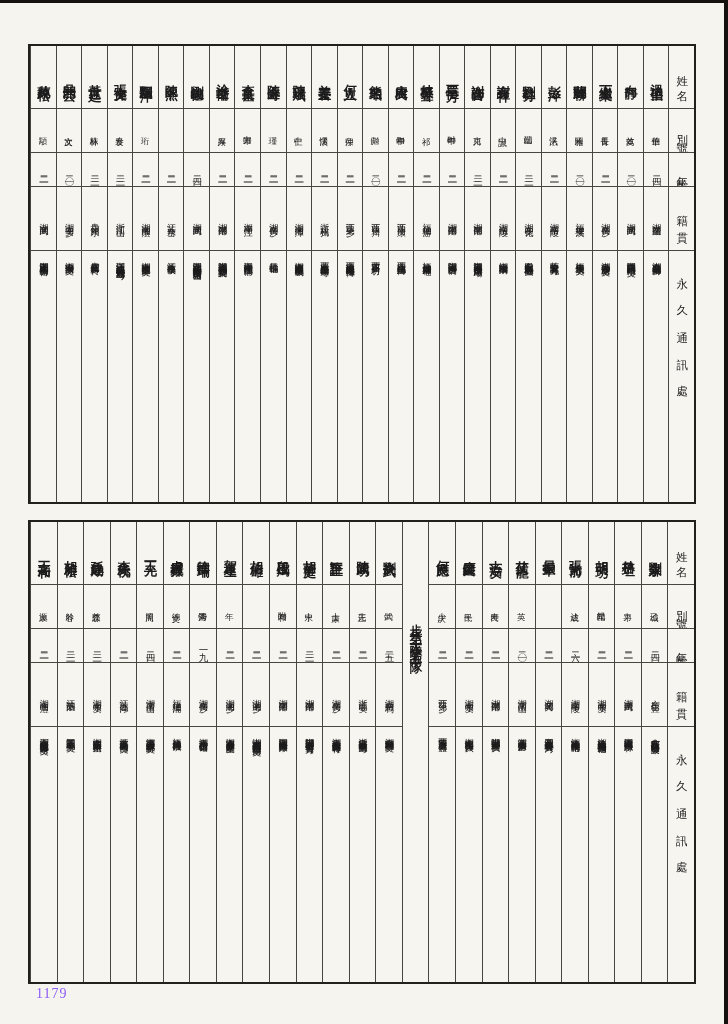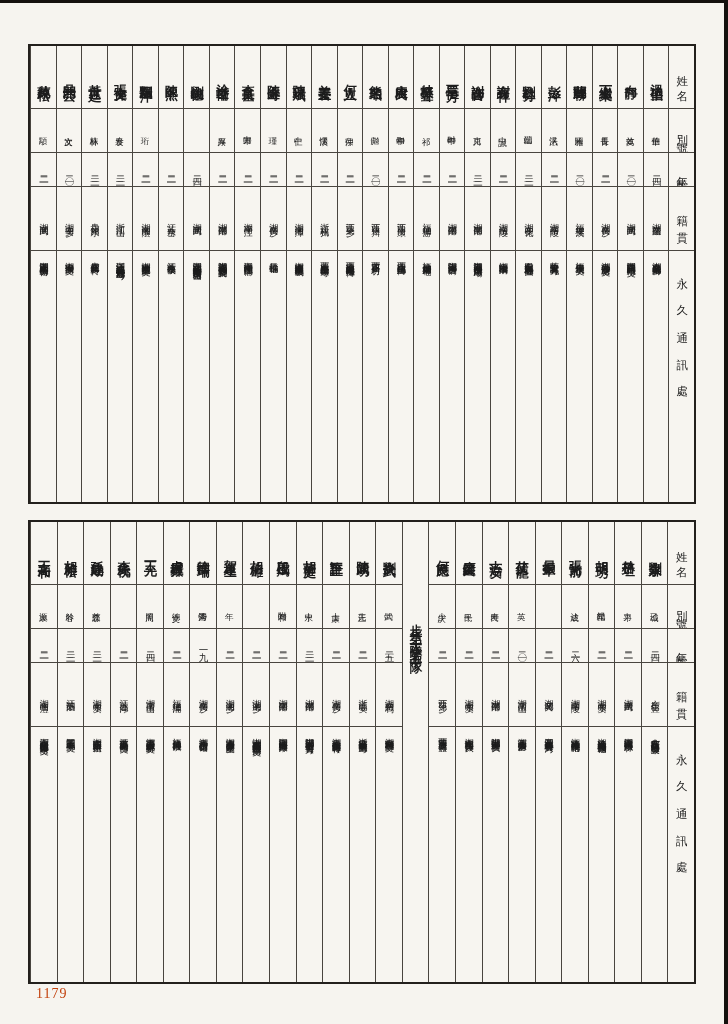--- a/index.html
+++ b/index.html
@@ -46,21 +46,21 @@
   .lt-native{letter-spacing:17px;padding-top:8px;}
   .lt-addr{letter-spacing:27px;padding-top:13px;}
   .c-addr.lbl{align-items:flex-start;}
 
   .unit-col .cell{flex:1 1 auto;align-items:flex-start;}
   .unit-cell{padding-top:92px;}
   .unit-txt{font-size:12.5px;font-weight:bold;letter-spacing:4px;}
 
   .page-number{
     position:absolute;left:36px;top:986px;
-    font-size:14px;letter-spacing:1px;color:#c2410c;
+    font-size:14px;letter-spacing:1px;color:#8b5cf6;
   }
 </style>
 </head>
 <body>
 
 <div class="page">
   <div class="scan-top"></div>
   <div class="scan-right"></div>
 
   <div class="reg-table" id="table-top">

